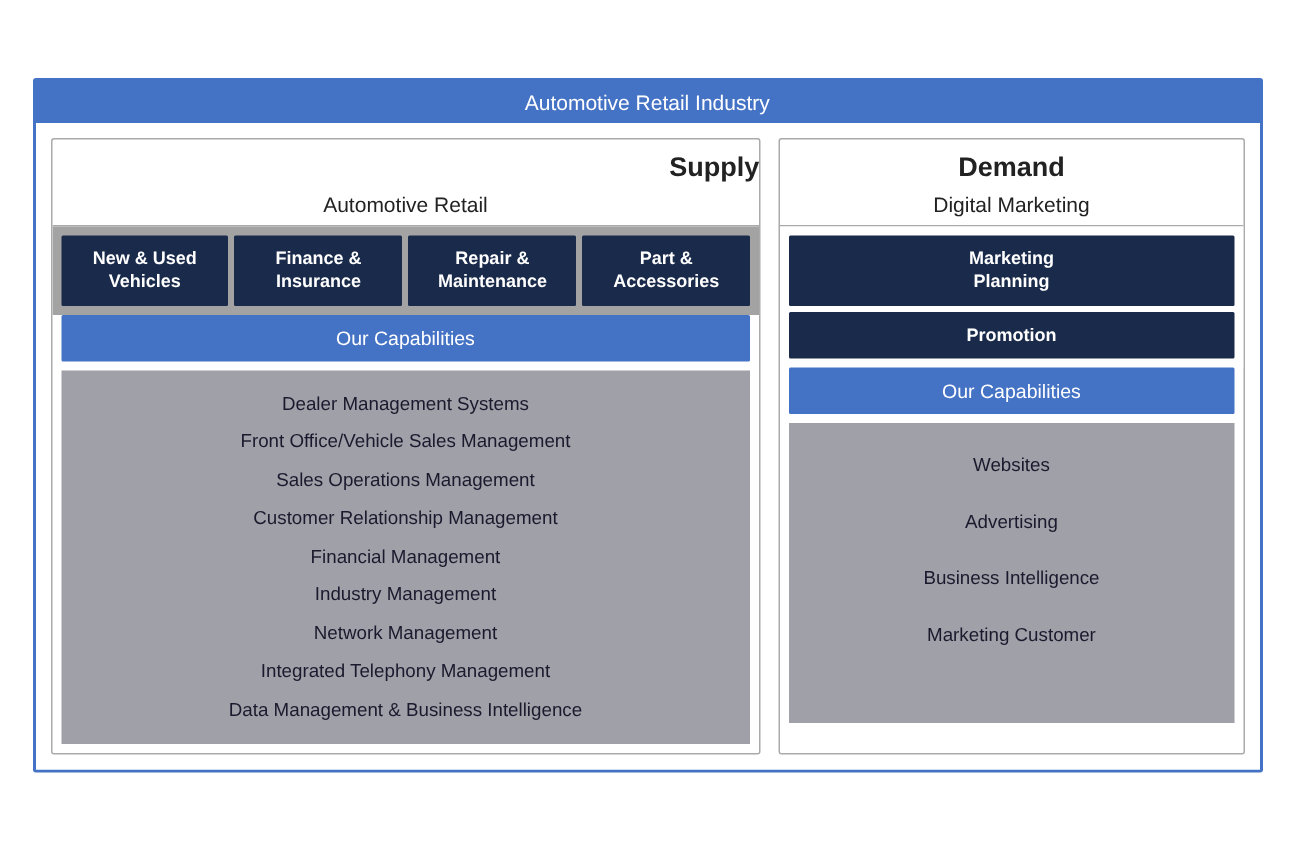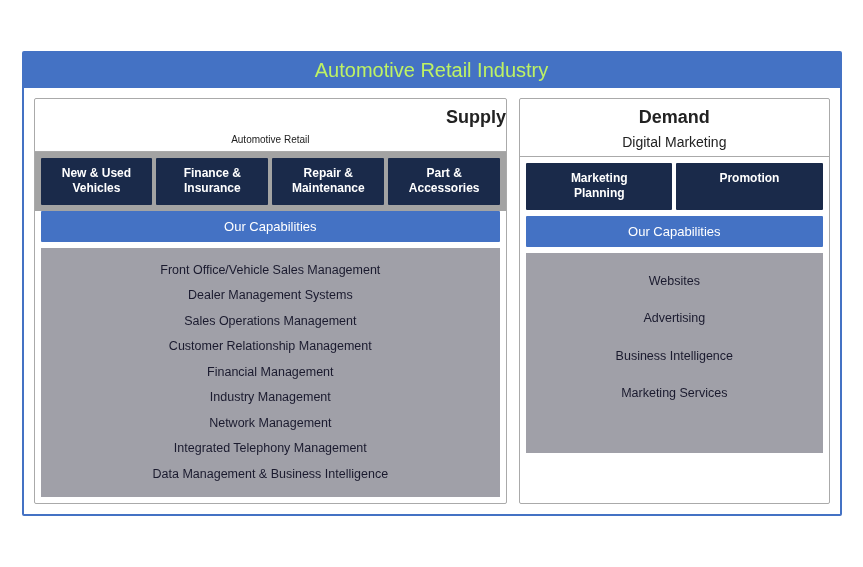--- a/index.html
+++ b/index.html
@@ -14,24 +14,24 @@
     }
 
     .outer-wrapper {
       width: 820px;
       border: 2px solid #4472c4;
       border-radius: 2px;
     }
 
     .outer-header {
       background: #4472c4;
-      color: #bef264;
+      color: #ffffff;
       text-align: center;
       padding: 6px 0;
-      font-size: 20px;
+      font-size: 14px;
       font-weight: normal;
     }
 
     .outer-body {
       display: flex;
       flex-direction: row;
       background: #fff;
       padding: 10px;
       gap: 12px;
     }
@@ -47,21 +47,21 @@
     .supply-title {
       text-align: right;
       font-size: 18px;
       font-weight: bold;
       padding: 8px 0 4px 0;
       color: #222;
     }
 
     .supply-subtitle {
       text-align: center;
-      font-size: 10px;
+      font-size: 14px;
       color: #222;
       padding: 2px 0 6px 0;
       border-bottom: 1.5px solid #aaa;
     }
 
     .supply-categories {
       display: flex;
       gap: 4px;
       padding: 6px 6px;
       background: #a3a3a3;
@@ -124,21 +124,21 @@
     .demand-subtitle {
       text-align: center;
       font-size: 14px;
       color: #222;
       padding: 2px 0 6px 0;
       border-bottom: 1.5px solid #aaa;
     }
 
     .demand-categories {
       display: flex;
-      flex-direction: row;
+      flex-direction: column;
       gap: 4px;
       padding: 6px 6px;
       background: #fff;
     }
 
     .demand-capabilities-bar {
       background: #4472c4;
       color: white;
       text-align: center;
       padding: 8px 0;
@@ -175,22 +175,22 @@
       <div class="supply-title">Supply</div>
       <div class="supply-subtitle">Automotive Retail</div>
       <div class="supply-categories">
         <div class="category-box">New &amp; Used<br>Vehicles</div>
         <div class="category-box">Finance &amp;<br>Insurance</div>
         <div class="category-box">Repair &amp;<br>Maintenance</div>
         <div class="category-box">Part &amp;<br>Accessories</div>
       </div>
       <div class="capabilities-bar">Our Capabilities</div>
       <div class="capabilities-list">
+        <div class="capability-item">Dealer Management Systems</div>
         <div class="capability-item">Front Office/Vehicle Sales Management</div>
-        <div class="capability-item">Dealer Management Systems</div>
         <div class="capability-item">Sales Operations Management</div>
         <div class="capability-item">Customer Relationship Management</div>
         <div class="capability-item">Financial Management</div>
         <div class="capability-item">Industry Management</div>
         <div class="capability-item">Network Management</div>
         <div class="capability-item">Integrated Telephony Management</div>
         <div class="capability-item">Data Management &amp; Business Intelligence</div>
       </div>
     </div>
 
@@ -199,18 +199,18 @@
       <div class="demand-subtitle">Digital Marketing</div>
       <div class="demand-categories">
         <div class="category-box">Marketing<br>Planning</div>
         <div class="category-box">Promotion</div>
       </div>
       <div class="demand-capabilities-bar">Our Capabilities</div>
       <div class="demand-capabilities-list">
         <div class="demand-capability-item">Websites</div>
         <div class="demand-capability-item">Advertising</div>
         <div class="demand-capability-item">Business Intelligence</div>
-        <div class="demand-capability-item">Marketing Services</div>
+        <div class="demand-capability-item">Marketing Customer</div>
       </div>
     </div>
 
   </div>
 </div>
 
 </body></html>

